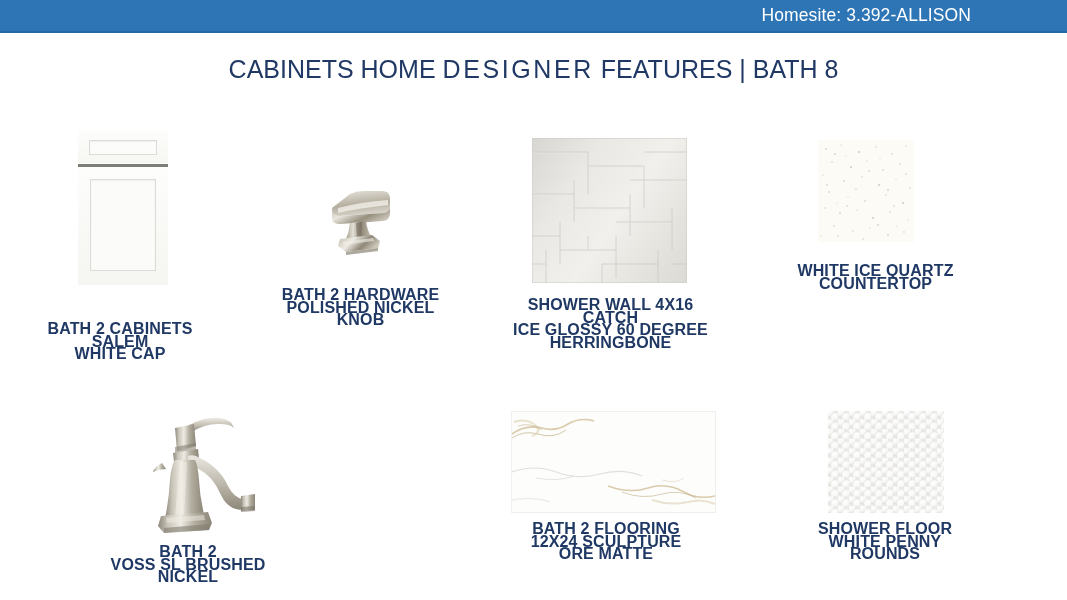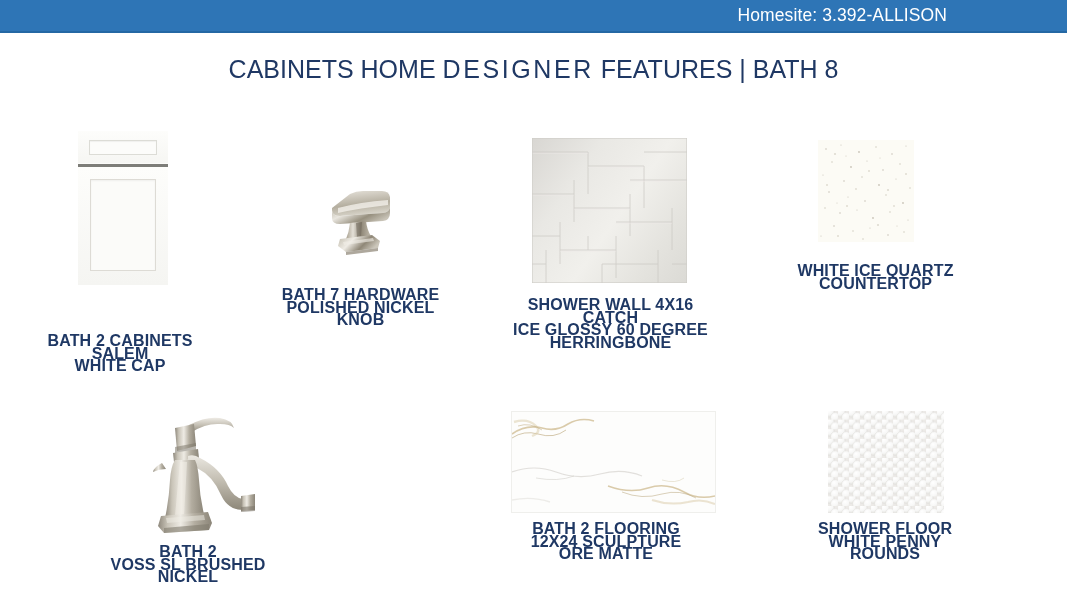--- a/index.html
+++ b/index.html
@@ -27,21 +27,21 @@
     border-bottom: 2px solid #2468a4;
     display: flex;
     align-items: center;
     justify-content: flex-end;
   }
   .header-title {
     color: #ffffff;
     font-size: 17.5px;
     font-weight: 400;
     letter-spacing: 0.1px;
-    padding-right: 120px;
+    padding-right: 96px;
     white-space: nowrap;
   }
 
   
   .slide-title {
     position: absolute;
     left: 0; top: 55px;
     width: 1067px;
     text-align: center;
     color: #1F3864;
@@ -169,21 +169,21 @@
 
 <div class="cabinet">
   <div class="cab-drawer">
     <div class="cab-drawer-panel"></div>
   </div>
   <div class="cab-gap"></div>
   <div class="cab-door">
     <div class="cab-door-panel"></div>
   </div>
 </div>
-<div class="caption" style="left:20px; top:323px; width:200px;margin-top:12px;">BATH 2 CABINETS SALEM
+<div class="caption" style="left:20px; top:323px; width:200px;">BATH 2 CABINETS SALEM
 WHITE CAP</div>
 
 <div class="knob-wrap">
   <svg width="88" height="72" viewBox="0 0 88 72">
     <defs>
       <linearGradient id="knobTop" x1="0" y1="0" x2="0.25" y2="1">
         <stop offset="0%" stop-color="#e7e4dc"></stop>
         <stop offset="30%" stop-color="#cfcabf"></stop>
         <stop offset="62%" stop-color="#b4ae9f"></stop>
         <stop offset="100%" stop-color="#d6d2c7"></stop>
@@ -216,21 +216,21 @@
 
     <path d="M34 37 Q33 46 30 53 L55 50 Q51 44 50 35 Z" fill="url(#knobNeck)"></path>
     <path d="M40 37 L46 36 L45 50 L41 51 Z" fill="#6e665a" opacity="0.55"></path>
 
     <path d="M24 53 L56 49 L64 55 L62 62 L30 66 L22 60 Z" fill="url(#knobBase)"></path>
     <path d="M30 66 L62 62 L62 65 L30 69 Z" fill="#8b8374" opacity="0.7"></path>
 
     <path d="M27 56 L57 52 L58 55 L28 59 Z" fill="#f2efe8" opacity="0.6"></path>
   </svg>
 </div>
-<div class="caption" style="left:278px; top:289px; width:165px;">BATH 7 HARDWARE
+<div class="caption" style="left:278px; top:289px; width:165px;">BATH 2 HARDWARE
 POLISHED NICKEL
 KNOB</div>
 
 <div class="tile-herringbone">
   <svg width="155" height="145" viewBox="0 0 155 145">
     <g stroke="#c9c7c2" stroke-width="0.8" opacity="0.85">
 
       <line x1="0" y1="14" x2="56" y2="14"></line>
       <line x1="56" y1="14" x2="56" y2="56"></line>
       <line x1="56" y1="28" x2="112" y2="28"></line>

